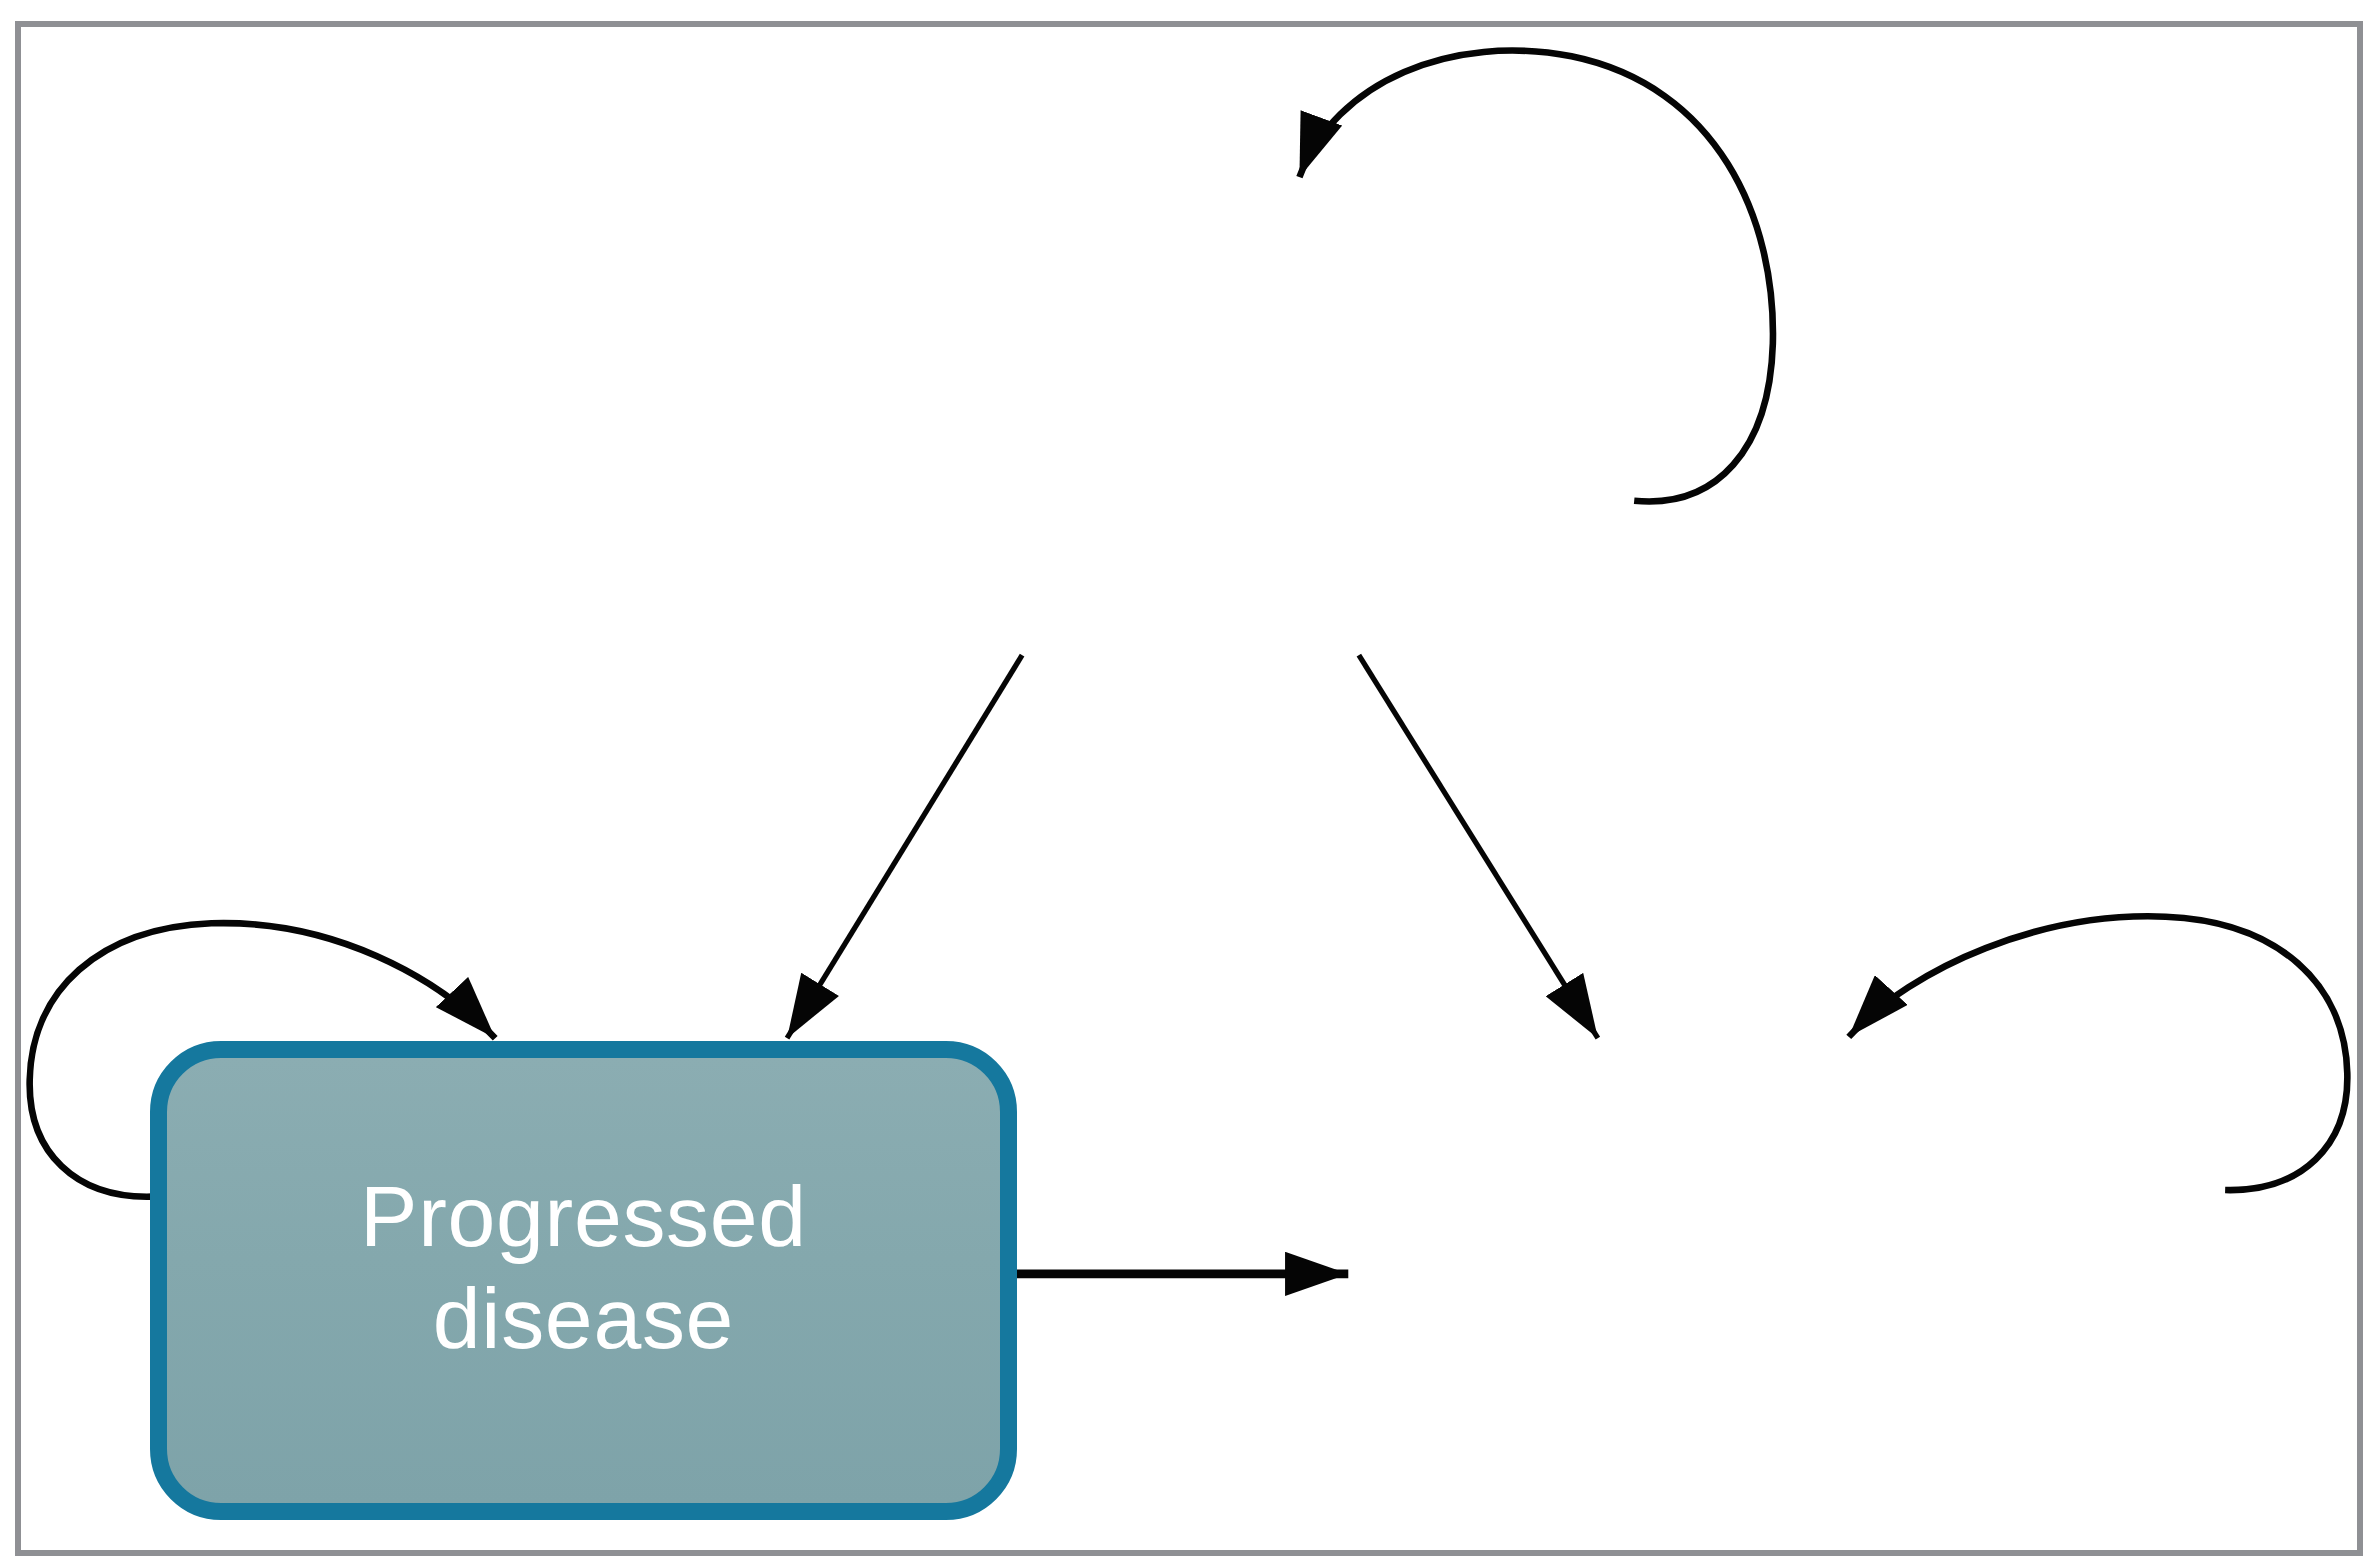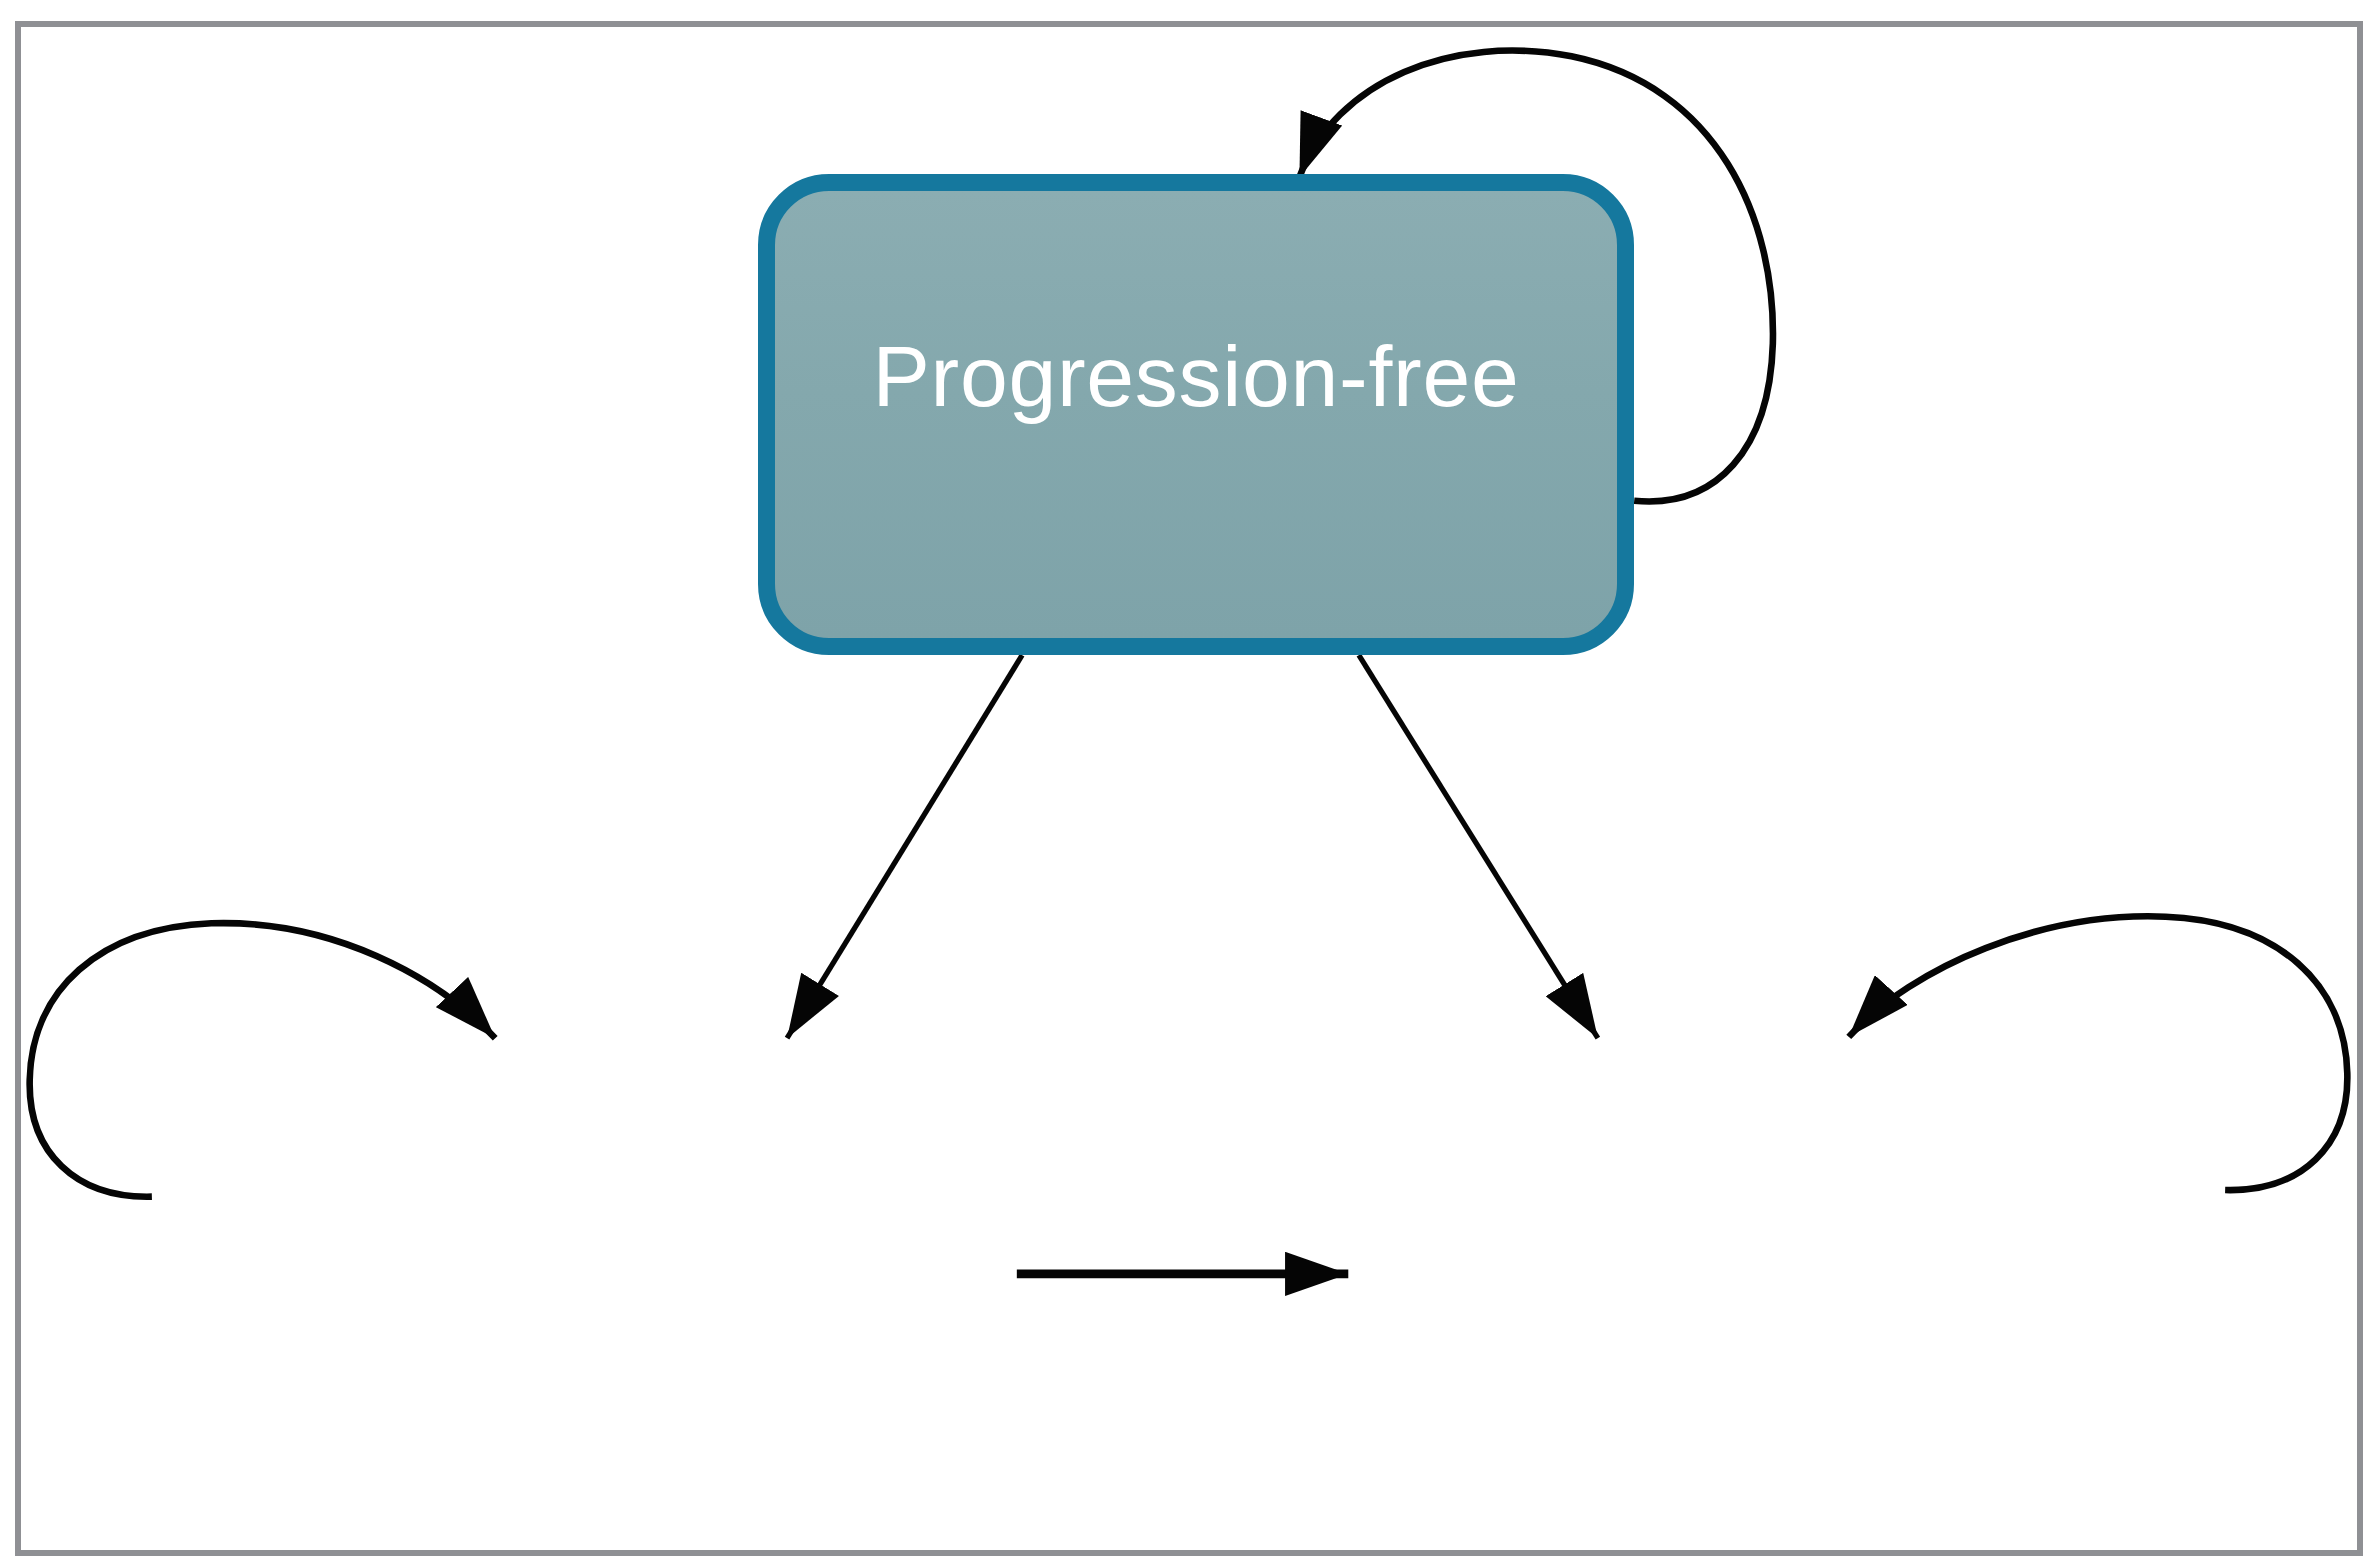--- a/index.html
+++ b/index.html
@@ -103,20 +103,21 @@
              C 502 1392, 662 1478, 750 1572" fill="none" stroke="#050505" stroke-width="10" marker-end="url(#arrowhead)"></path>
 
     <path d="M 1540 1929 L 2042 1929" fill="none" stroke="#050505" stroke-width="13" marker-end="url(#arrowhead)"></path>
 
     <path d="M 3370 1802
              C 3485 1805, 3558 1735, 3555 1625
              C 3552 1490, 3450 1395, 3280 1388
              C 3095 1380, 2898 1462, 2800 1570" fill="none" stroke="#050505" stroke-width="10" marker-end="url(#arrowhead)"></path>
   </svg>
 
-  <div class="state-box" id="state-progression-free">
-    <span class="label">Progression-free</span>
+
+  <div class="state-box" id="state-progressed-disease">
+    <span class="label">Progressed
+disease</span>
   </div>
-
 
 
 </div>
 
 
 </body></html>

